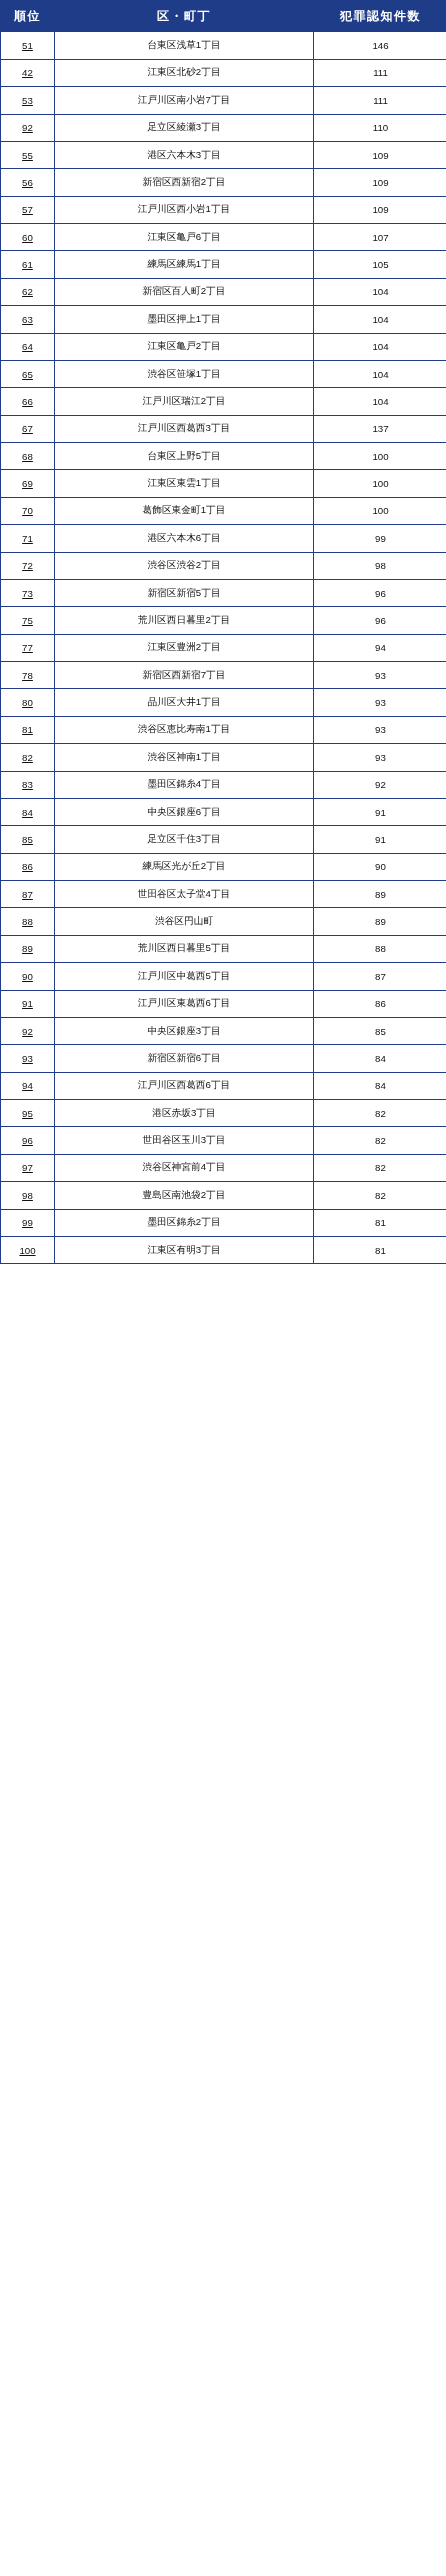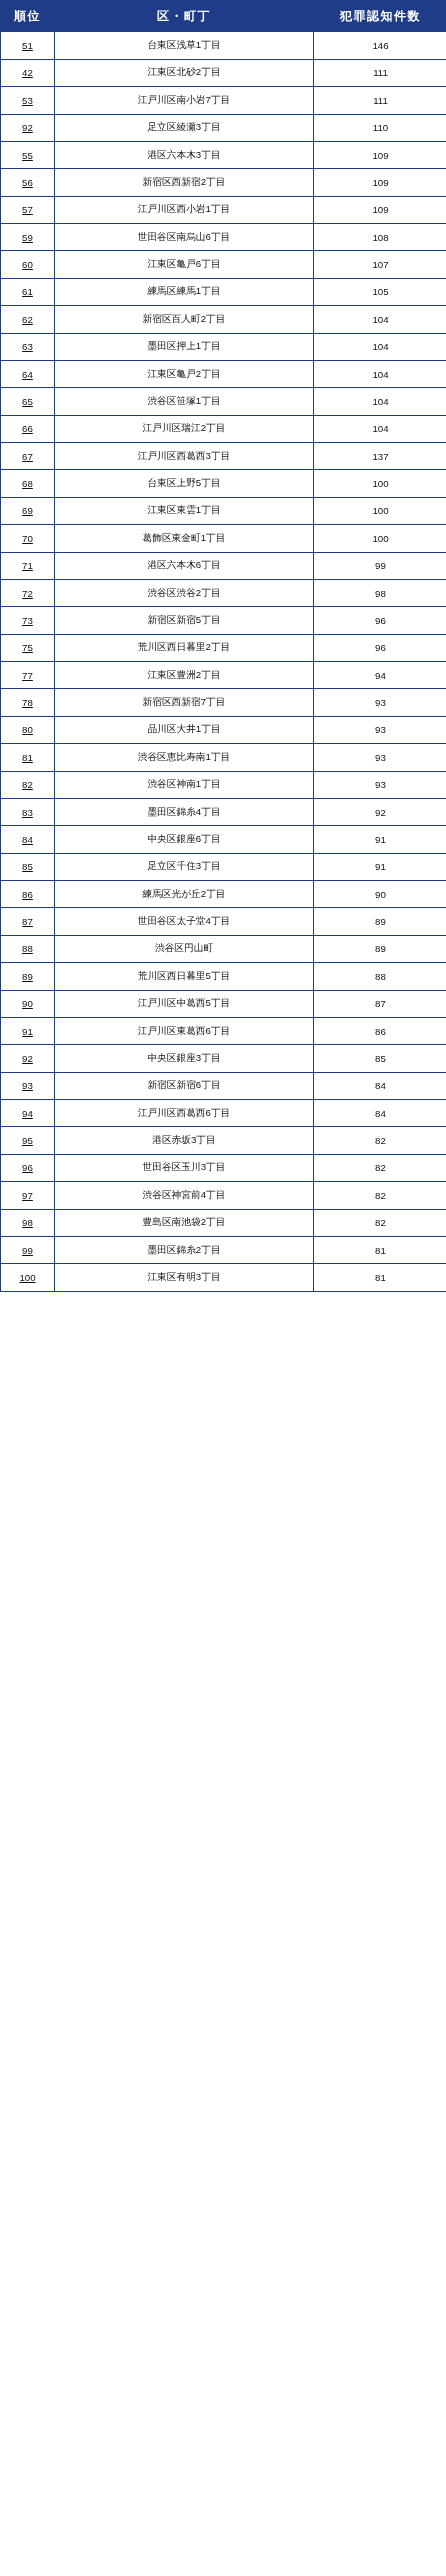--- a/index.html
+++ b/index.html
@@ -87,25 +87,20 @@
         <td class="rank-cell">56</td>
         <td class="area-cell">新宿区西新宿2丁目</td>
         <td class="count-cell">109</td>
       </tr>
       <tr>
         <td class="rank-cell">57</td>
         <td class="area-cell">江戸川区西小岩1丁目</td>
         <td class="count-cell">109</td>
       </tr>
       <tr>
-        <td class="rank-cell">59</td>
-        <td class="area-cell">世田谷区南烏山6丁目</td>
-        <td class="count-cell">108</td>
-      </tr>
-      <tr>
         <td class="rank-cell">60</td>
         <td class="area-cell">江東区亀戸6丁目</td>
         <td class="count-cell">107</td>
       </tr>
       <tr>
         <td class="rank-cell">61</td>
         <td class="area-cell">練馬区練馬1丁目</td>
         <td class="count-cell">105</td>
       </tr>
       <tr>

